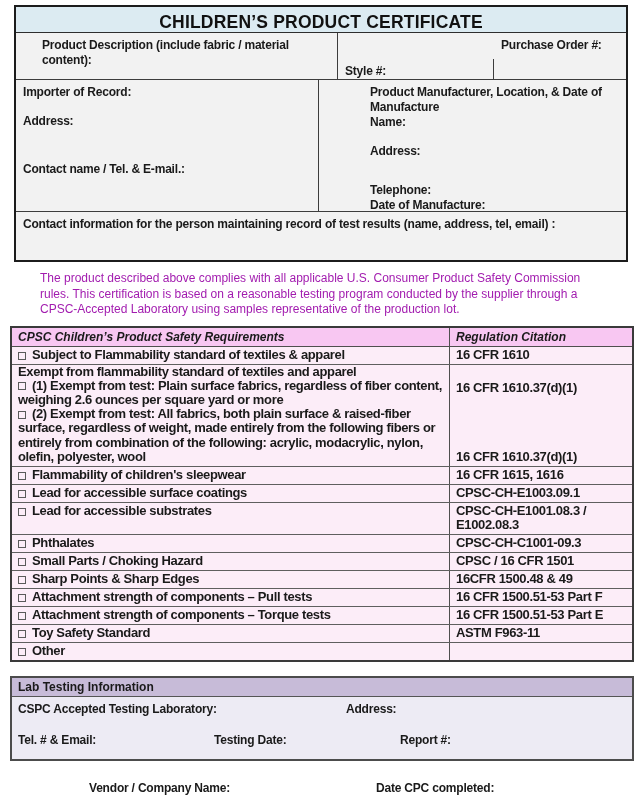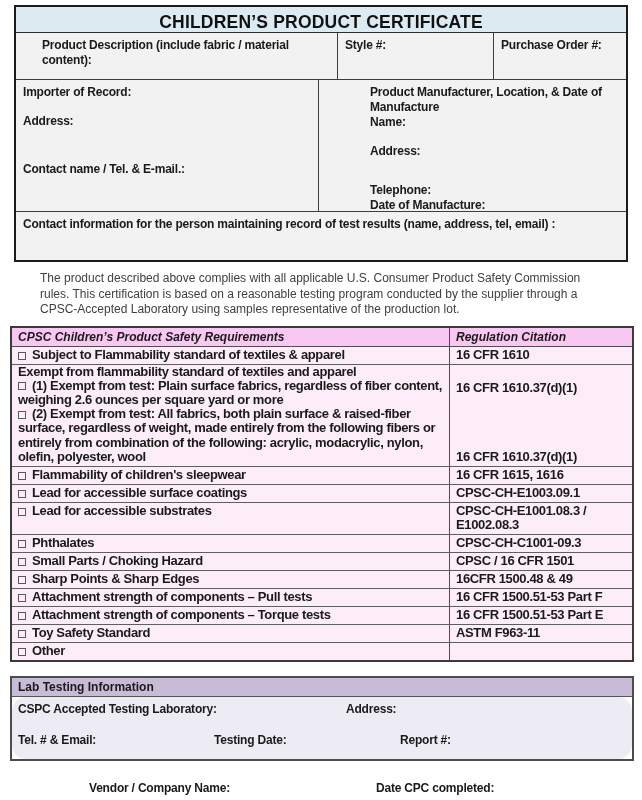--- a/index.html
+++ b/index.html
@@ -10,30 +10,30 @@
   
   .toptable { margin:0 14px; border:2px solid #1c1c1c; }
   .title-row { height:26px; background:var(--title-bg,#dcebf2); border-bottom:1px solid #2e2e2e;
                text-align:center; font-size:17.5px; font-weight:bold; letter-spacing:0.2px;
                padding-top:5px; color:#111; }
   .trow { display:flex; background:var(--cell-bg,#f2f2f2); border-bottom:1px solid #3d3d3d; }
   .trow:last-child { border-bottom:none; }
   .cell { padding:5px 7px; font-size:12px; font-weight:bold; letter-spacing:-0.2px; line-height:15px; }
   .row1 { height:47px;padding-left:19px; }
   .row1 .c1 { width:303px; border-right:1px solid #3d3d3d; }
-  .row1 .c2 { width:156px; border-right:1px solid #3d3d3d; }
+  .row1 .c2 { width:156px; border-right:1px solid #3d3d3d;margin-top:26px; }
   .row1 .c3 { flex:1; }
   .row2 { height:132px;gap:44px; }
   .row2 .cl { width:303px; border-right:1px solid #3d3d3d; }
   .row2 .cr { flex:1; }
   .mt14 { margin-top:14px; } .mt24 { margin-top:24px; } .mt33 { margin-top:33px; }
   .row3 { height:48px; }
 
   
-  .statement { margin:9px 30px 0 40px; font-size:12px; line-height:15.5px; color:#404040; }
+  .statement { margin:9px 30px 0 40px; font-size:12px; line-height:15.5px; color:#a21caf; }
 
   
   .cpsc { margin:8px 8px 0 10px; border:2px solid #3a3a3a; }
   .cpsc-head { display:flex; background:var(--cpsc-head-bg,#f8c7f2); border-bottom:1px solid #4f4f4f; }
   .cpsc-head .cell-left, .cpsc-head .cell-right { font-size:12px; font-weight:bold; padding:2px 6px;font-style:italic; }
   .cell-left { width:438px; border-right:1px solid #4f4f4f; }
   .cell-right { flex:1; }
   .cpsc-row { display:flex; background:var(--cpsc-row-bg,#fcedf8); border-bottom:1px solid #5f5f5f; }
   .cpsc-row:last-child { border-bottom:none; }
   .cpsc-row .cell-left, .cpsc-row .cell-right {
@@ -43,21 +43,21 @@
   .cpsc-row.tall .cell-right { display:flex; flex-direction:column; }
   .cit1 { margin-top:15px; }
   .cit2 { margin-top:auto; }
   .cbx { display:inline-block; width:8px; height:8px; border:1.4px solid #5a5a5a;
          margin-right:6px; vertical-align:-0.5px; background:transparent; }
 
   
   .lab { margin:14px 8px 0 10px; border:2px solid #4c4c4c; }
   .lab-header { background:var(--lab-head-bg,#c7bbd8); border-bottom:1px solid #555;
                 padding:2px 6px; font-size:12px; font-weight:bold; }
-  .lab-body { background:var(--lab-body-bg,#edebf4); height:62px; padding:5px 6px;border-radius:14px; }
+  .lab-body { background:var(--lab-body-bg,#edebf4); height:62px; padding:5px 6px; }
   .lab-row { display:flex; font-size:12px; font-weight:bold; letter-spacing:-0.2px; line-height:15px; }
   .lab-row.b { margin-top:16px; }
   .w328 { width:328px; } .w196 { width:196px; } .w186 { width:186px; }
 
   
   .sig { margin:20px 0 0 46px; }
   .sig-row { display:flex; font-size:12px; font-weight:bold; letter-spacing:-0.2px; line-height:15px;margin-left:43px; }
   .sc1 { width:287px; }
 </style>
 </head>

